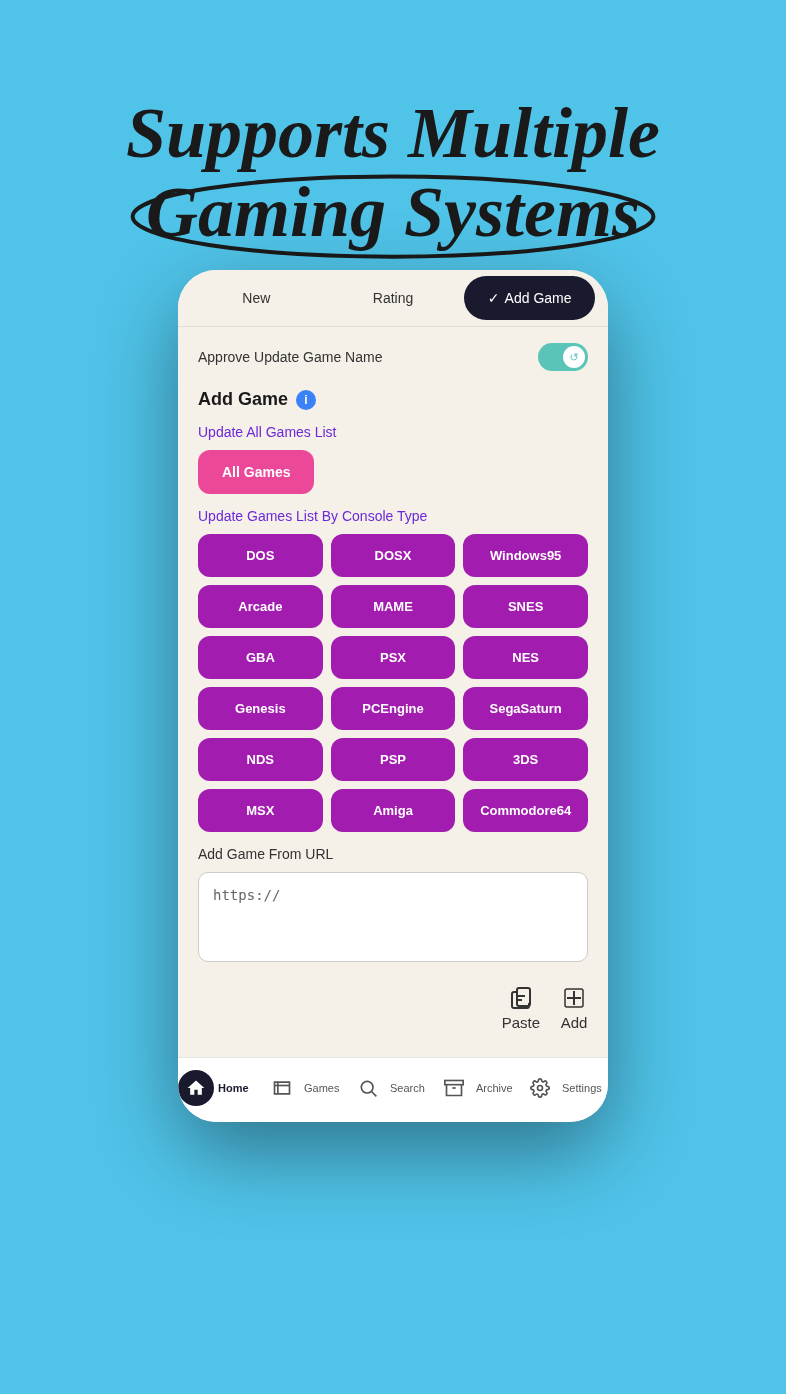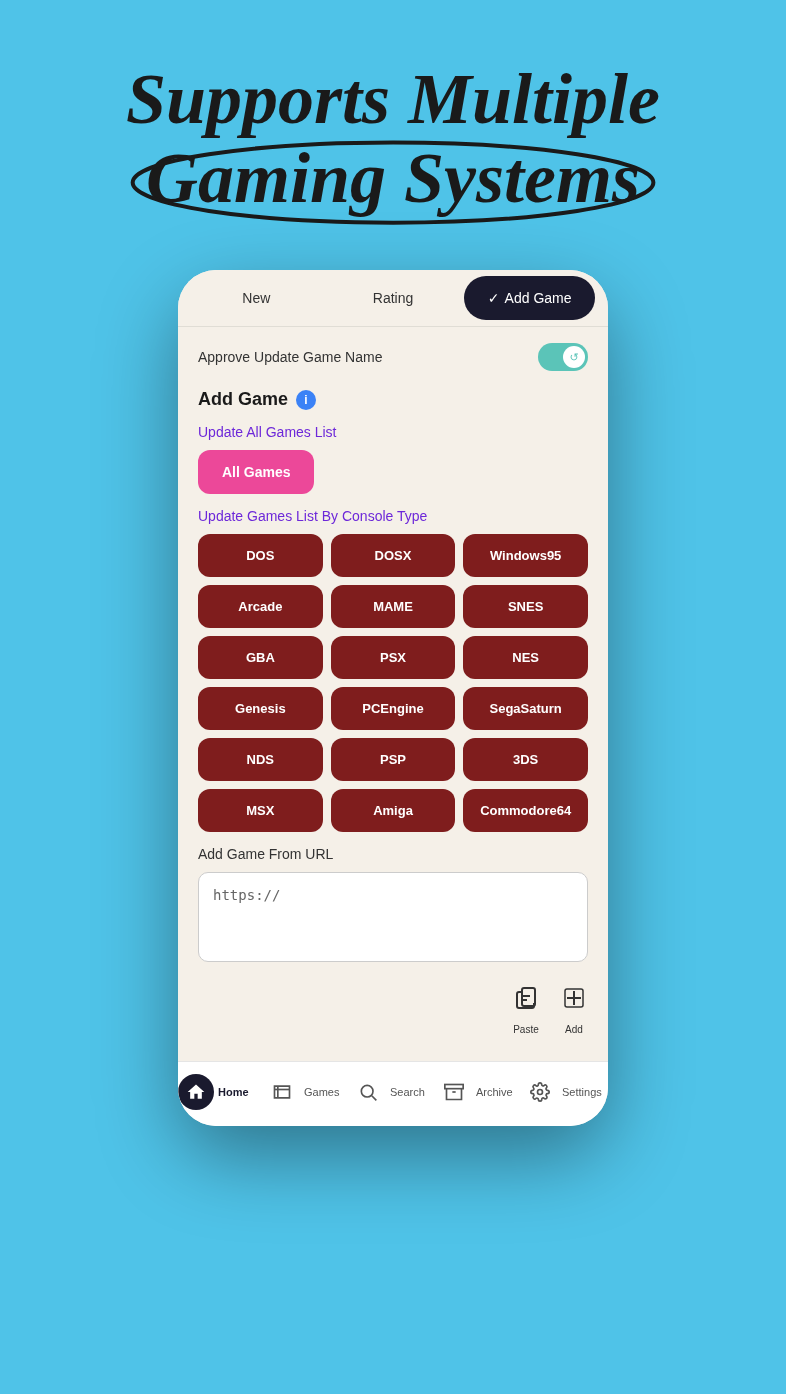--- a/index.html
+++ b/index.html
@@ -7,21 +7,21 @@
       width: 786px;
       height: 1394px;
       background-color: #4FC3E8;
       font-family: -apple-system, BlinkMacSystemFont, 'Segoe UI', sans-serif;
       overflow: hidden;
       position: relative;
     }
 
     .headline {
       text-align: center;
-      padding-top: 60px;
+      padding-top: 94px;
       line-height: 1.1;
       z-index: 2;
       position: relative;
     }
 
     .headline-text {
       font-size: 72px;
       font-weight: 900;
       color: #1a1a1a;
       font-family: Georgia, serif;
@@ -167,21 +167,21 @@
     }
 
     .console-grid {
       display: grid;
       grid-template-columns: repeat(3, 1fr);
       gap: 8px;
       margin-bottom: 14px;
     }
 
     .console-btn {
-      background: #7f1d1d;
+      background: #a21caf;
       color: white;
       border: none;
       border-radius: 12px;
       padding: 14px 8px;
       font-size: 13px;
       font-weight: 600;
       cursor: pointer;
       text-align: center;
     }
 
@@ -222,22 +222,22 @@
       justify-content: flex-end;
       gap: 20px;
       padding: 10px 0;
       margin-top: 8px;
     }
 
     .action-btn {
       display: flex;
       flex-direction: column;
       align-items: center;
-      gap: 12px;
-      font-size: 10px;
+      gap: 2px;
+      font-size: 15px;
       color: #333;
       cursor: pointer;
     }
 
     .action-icon {
       width: 28px;
       height: 28px;
       display: flex;
       align-items: center;
       justify-content: center;

